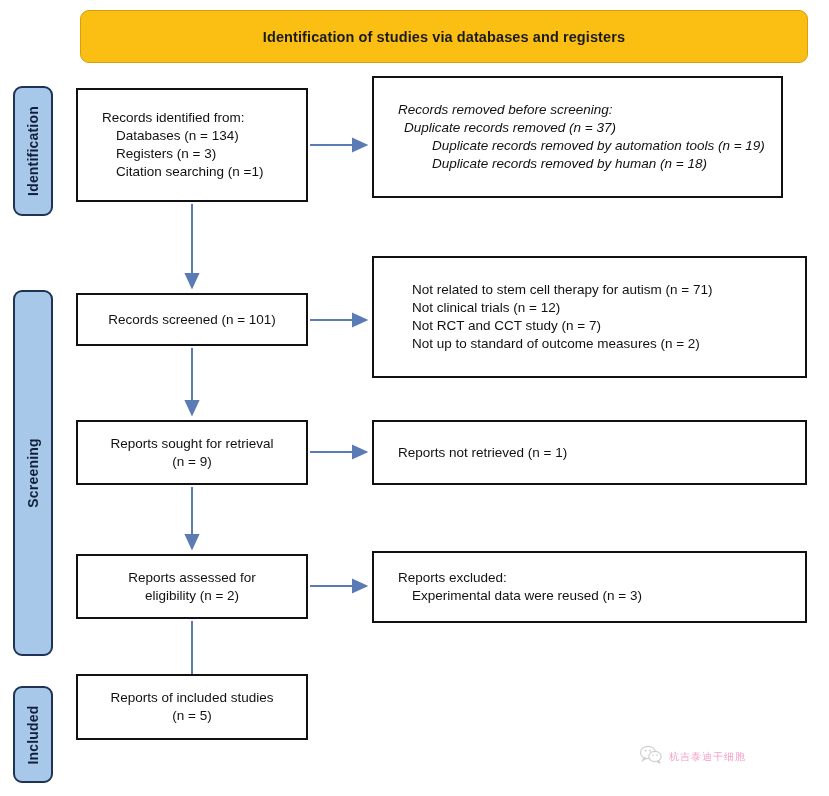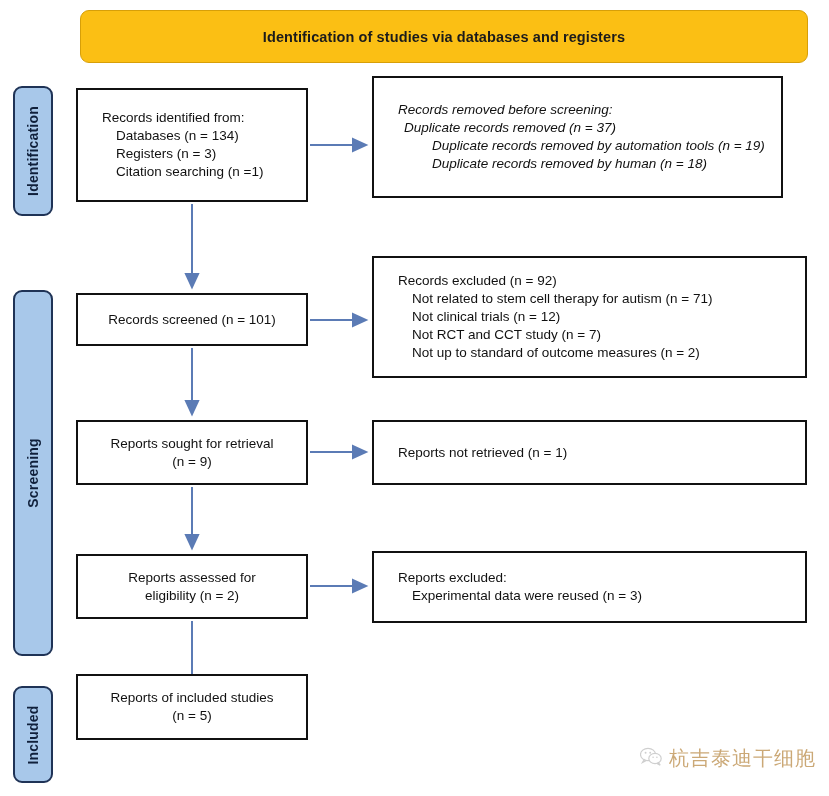--- a/index.html
+++ b/index.html
@@ -111,22 +111,22 @@
   .watermark {
     position: absolute;
     left: 640px;
     top: 745px;
     display: flex;
     align-items: center;
     gap: 7px;
     opacity: 0.55;
   }
   .watermark .wm-text {
-    font-size: 20px;
-    color: #a16207;
+    font-size: 10px;
+    color: #ec4899;
     letter-spacing: 1px;
     font-family: "DejaVu Sans", sans-serif;
   }
 </style>
 </head>
 <body>
 
 <div id="page">
 
   <div class="banner">
@@ -209,21 +209,20 @@
     <div class="lines">
       <div class="line">Records removed before screening:</div>
       <div class="line indent-sm">Duplicate records removed (n = 37)</div>
       <div class="line indent2">Duplicate records removed by automation tools (n = 19)</div>
       <div class="line indent2">Duplicate records removed by human (n = 18)</div>
     </div>
   </div>
 
   <div class="fbox" id="box-excluded">
     <div class="lines">
-      <div class="line">Records excluded (n = 92)</div>
       <div class="line indent1">Not related to stem cell therapy for autism (n = 71)</div>
       <div class="line indent1">Not clinical trials (n = 12)</div>
       <div class="line indent1">Not RCT and CCT study (n = 7)</div>
       <div class="line indent1">Not up to standard of outcome measures (n = 2)</div>
     </div>
   </div>
 
   <div class="fbox" id="box-notretr">
     <div class="lines">
       <div class="line">Reports not retrieved (n = 1)</div>

